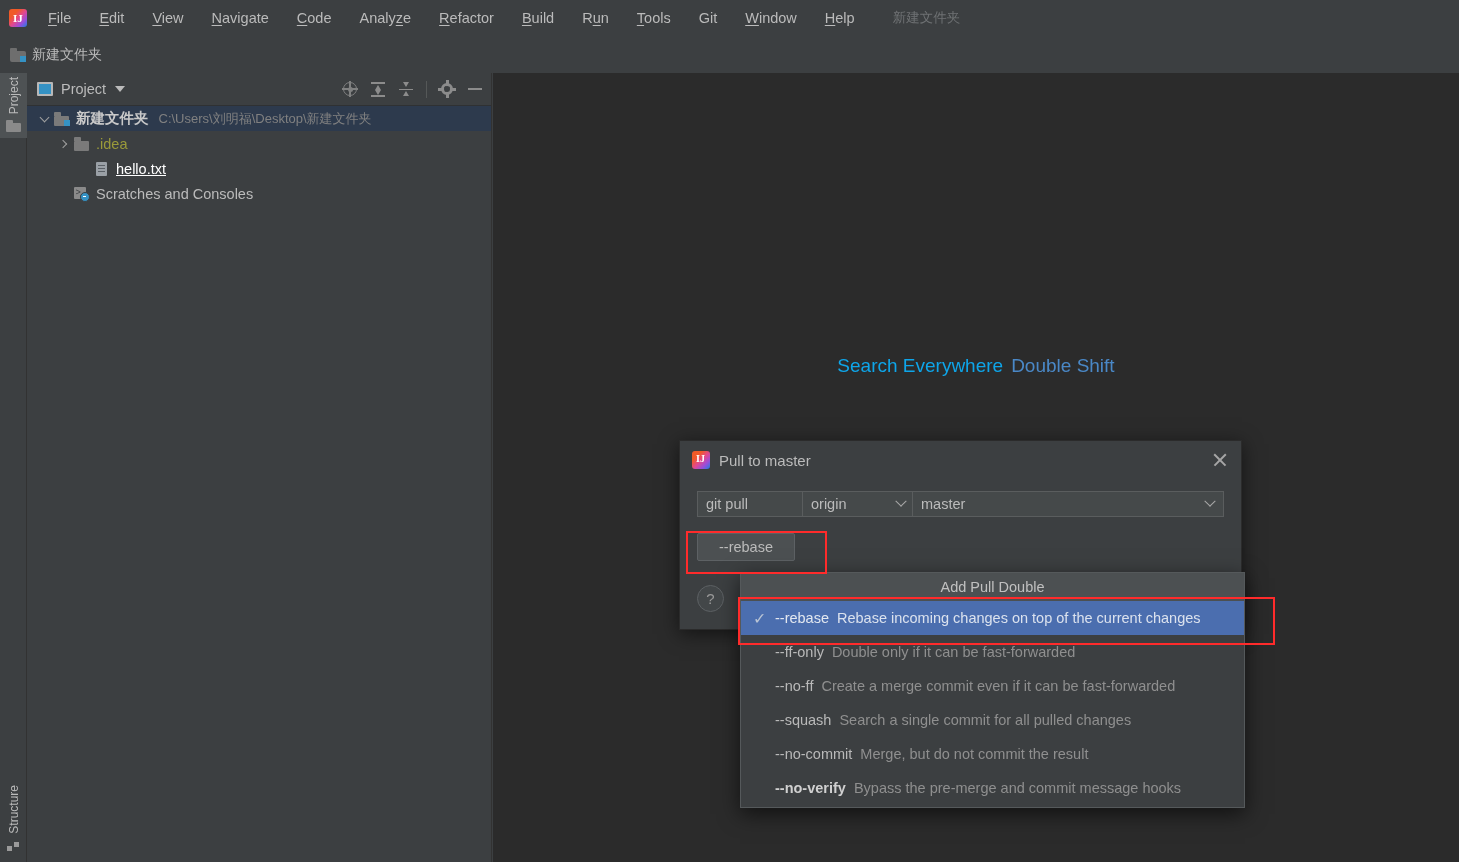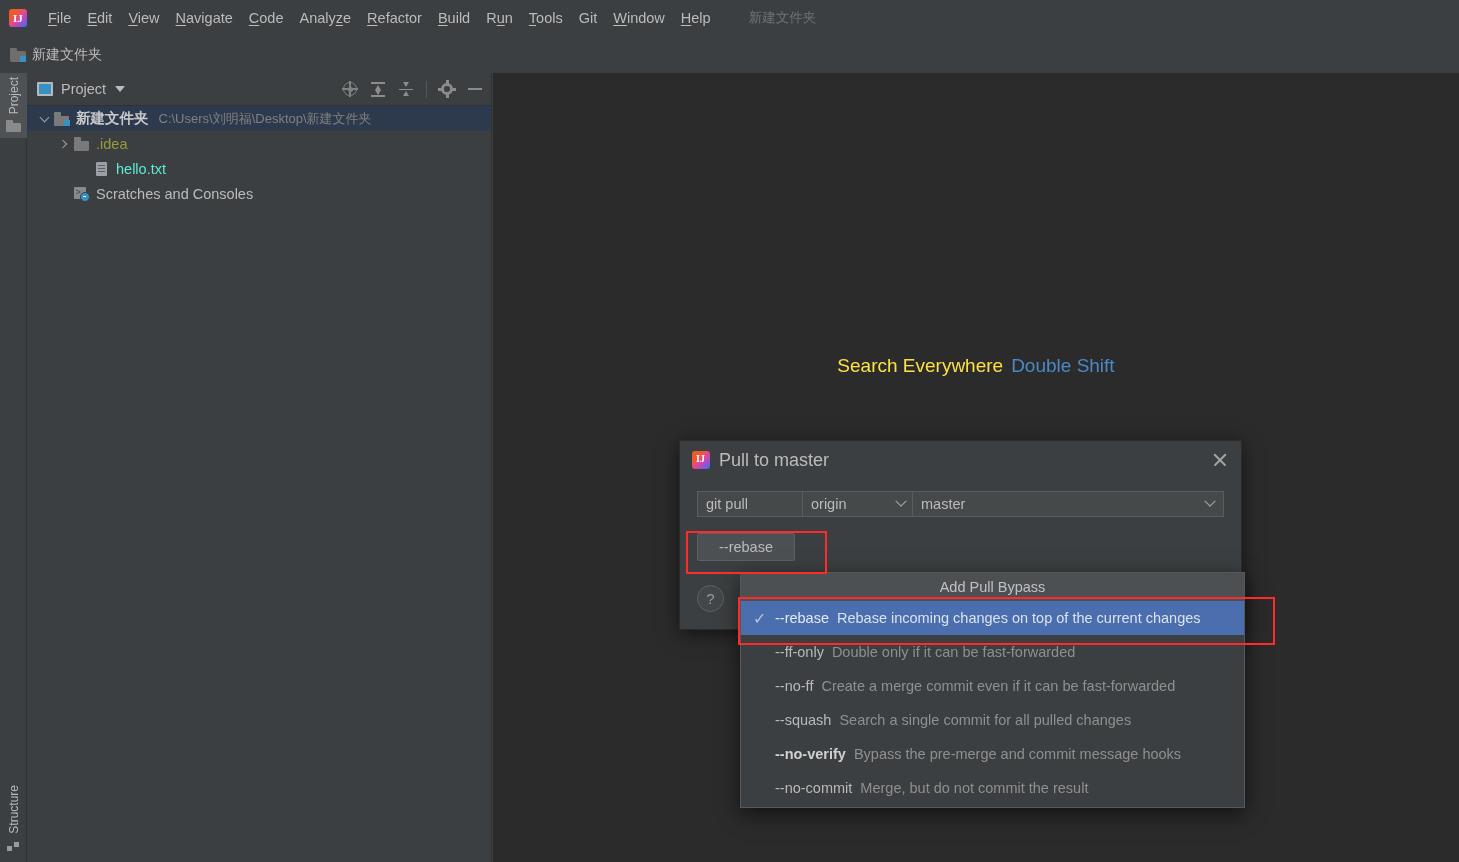--- a/index.html
+++ b/index.html
@@ -168,38 +168,38 @@
   .node-label.bold { font-weight: bold; color: #c9c9c9; }
   .node-path { color: #808080; font-size: 13px; margin-left: 10px; }
 
   
   .editor {
     position: absolute; left: 493px; top: 73px; width: 966px; height: 789px;
     background: #2b2b2b;
   }
   .hints { position: absolute; left: 0; top: 282px; width: 966px; text-align: center; }
   .hint-row { font-size: 19px; margin-bottom: 18px; white-space: nowrap; }
-  .hint-label { color: #fde047; }
+  .hint-label { color: #0ea5e9; }
   .hint-key { color: #4a88c7; margin-left: 8px; }
 
   
   .dialog {
     position: absolute; left: 679px; top: 440px; width: 563px; height: 190px;
     background: #3c3f41; border: 1px solid #2b2b2b;
     box-shadow: 0 4px 18px rgba(0,0,0,.55);
   }
   .dlg-title-bar { height: 38px; display: flex; align-items: center; padding: 0 10px 0 12px; }
   .dlg-ico { width: 18px; height: 18px; position: relative; margin-right: 9px; flex: none; }
   .dlg-ico .sq {
     position: absolute; inset: 0;
     background: linear-gradient(135deg,#f05a28 0%, #f05a28 28%, #e2488e 52%, #9b4ddb 75%, #1d7fe0 100%);
     border-radius: 3px;
   }
   .dlg-ico .ij { position: absolute; left: 4px; top: 2px; color: #fff; font-size: 10px; font-weight: bold; font-family: "Liberation Serif", serif; }
-  .dlg-title { font-size: 18px; color: #bbbbbb; }
+  .dlg-title { font-size: 15px; color: #bbbbbb; }
   .dlg-close {
     margin-left: auto; width: 22px; height: 22px; position: relative; cursor: default;
   }
   .dlg-close i {
     position: absolute; left: 3px; top: 10px; width: 16px; height: 1.6px; background: #a6a6a6;
   }
   .dlg-close i:first-child { transform: rotate(45deg); }
   .dlg-close i:last-child  { transform: rotate(-45deg); }
 
   .dlg-row { display: flex; align-items: center; padding: 12px 17px 0 17px; }
@@ -270,21 +270,21 @@
 </head>
 <body>
 
 <div id="app">
 
   <div class="menubar">
     <div class="app-logo">
       <div class="sq"></div>
         <div class="ij">IJ</div>
     </div>
-    <div id="menu-items" style="display:flex;align-items:center;">
+    <div id="menu-items" style="display:flex;align-items:center;gap:12px;">
         <div class="menu-item"><u>F</u>ile</div>
         <div class="menu-item"><u>E</u>dit</div>
         <div class="menu-item"><u>V</u>iew</div>
         <div class="menu-item"><u>N</u>avigate</div>
         <div class="menu-item"><u>C</u>ode</div>
         <div class="menu-item">Analy<u>z</u>e</div>
         <div class="menu-item"><u>R</u>efactor</div>
         <div class="menu-item"><u>B</u>uild</div>
         <div class="menu-item">R<u>u</u>n</div>
         <div class="menu-item"><u>T</u>ools</div>
@@ -382,21 +382,21 @@
           <span class="node-label" style="color: rgb(154, 154, 58);">.idea</span>
         </div>
         <div class="tree-row" style="padding-left: 48px;">
           <span class="twisty"></span>
           <span class="node-ico ni-file">
             <i class="pg"></i>
             <i class="ln" style="top:4px"></i>
             <i class="ln" style="top:7px"></i>
             <i class="ln" style="top:10px"></i>
           </span>
-          <span class="node-label" style="color: #5eead4;">hello.txt</span>
+          <span class="node-label" style="color: #ffffff; text-decoration: underline;">hello.txt</span>
         </div>
         <div class="tree-row" style="padding-left: 28px;">
           <span class="twisty"></span>
           <span class="node-ico ni-scratch">
             <i class="sq"></i>
             <i class="arrow">&gt;_</i>
             <i class="clock"></i>
             <i class="hand"></i>
           </span>
           <span class="node-label" style="color: rgb(187, 187, 187);">Scratches and Consoles</span>
@@ -438,21 +438,21 @@
     <div class="dlg-opts">
       <span class="opt-chip">--rebase</span>
     </div>
 
     <div class="dlg-footer">
       <span class="help-btn">?</span>
     </div>
   </div>
 
   <div class="popup">
-    <div class="popup-header">Add Pull Bypass</div>
+    <div class="popup-header">Add Pull Double</div>
     <div id="popup-items">
         <div class="popup-item selected">
           <span class="pi-check">✓</span>
           <span class="pi-flag">--rebase</span>
           <span class="pi-desc">Rebase incoming changes on top of the current changes</span>
         </div>
         <div class="popup-item">
           <span class="pi-check"></span>
           <span class="pi-flag">--ff-only</span>
           <span class="pi-desc">Double only if it can be fast-forwarded</span>
@@ -460,30 +460,30 @@
         <div class="popup-item">
           <span class="pi-check"></span>
           <span class="pi-flag">--no-ff</span>
           <span class="pi-desc">Create a merge commit even if it can be fast-forwarded</span>
         </div>
         <div class="popup-item">
           <span class="pi-check"></span>
           <span class="pi-flag">--squash</span>
           <span class="pi-desc">Search a single commit for all pulled changes</span>
         </div>
+        <div class="popup-item">
+          <span class="pi-check"></span>
+          <span class="pi-flag">--no-commit</span>
+          <span class="pi-desc">Merge, but do not commit the result</span>
+        </div>
         <div class="popup-item bold-flag">
           <span class="pi-check"></span>
           <span class="pi-flag">--no-verify</span>
           <span class="pi-desc">Bypass the pre-merge and commit message hooks</span>
         </div>
-        <div class="popup-item">
-          <span class="pi-check"></span>
-          <span class="pi-flag">--no-commit</span>
-          <span class="pi-desc">Merge, but do not commit the result</span>
-        </div>
       </div>
   </div>
 
   <div class="hilite-chip"></div>
   <div class="hilite-item"></div>
 
   <div class="statusbar"></div>
 </div>
 
 </body></html>

